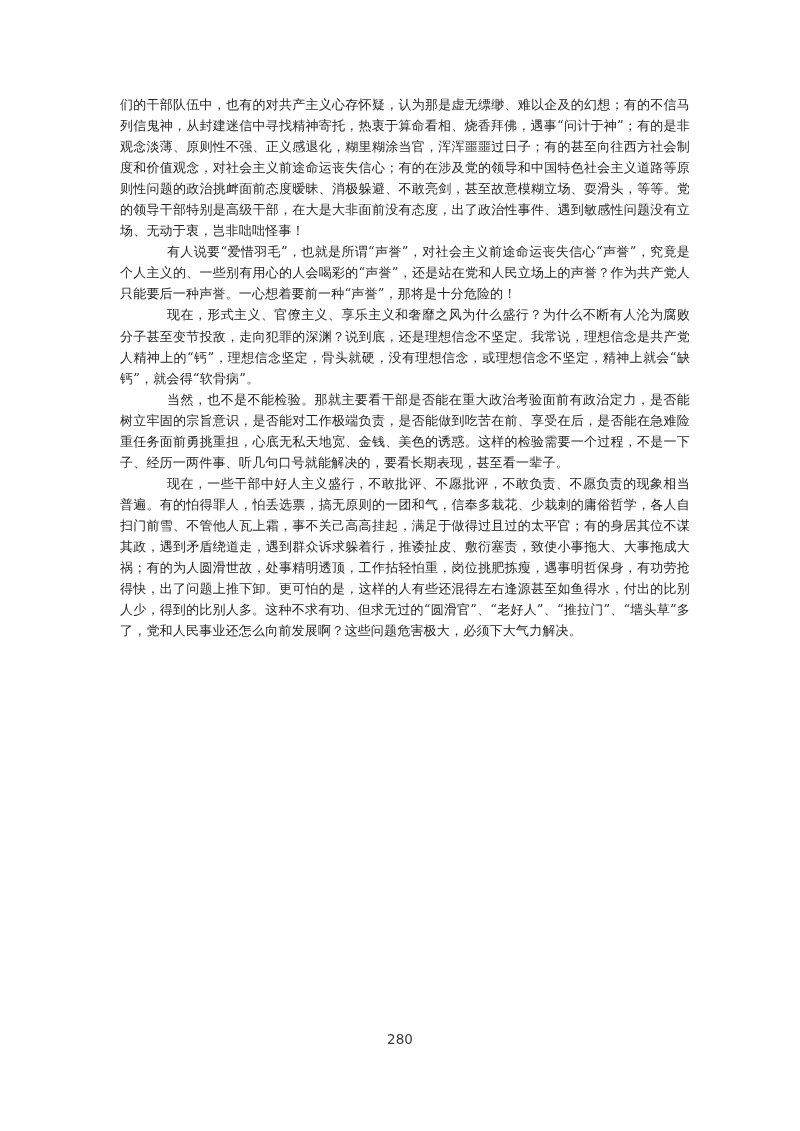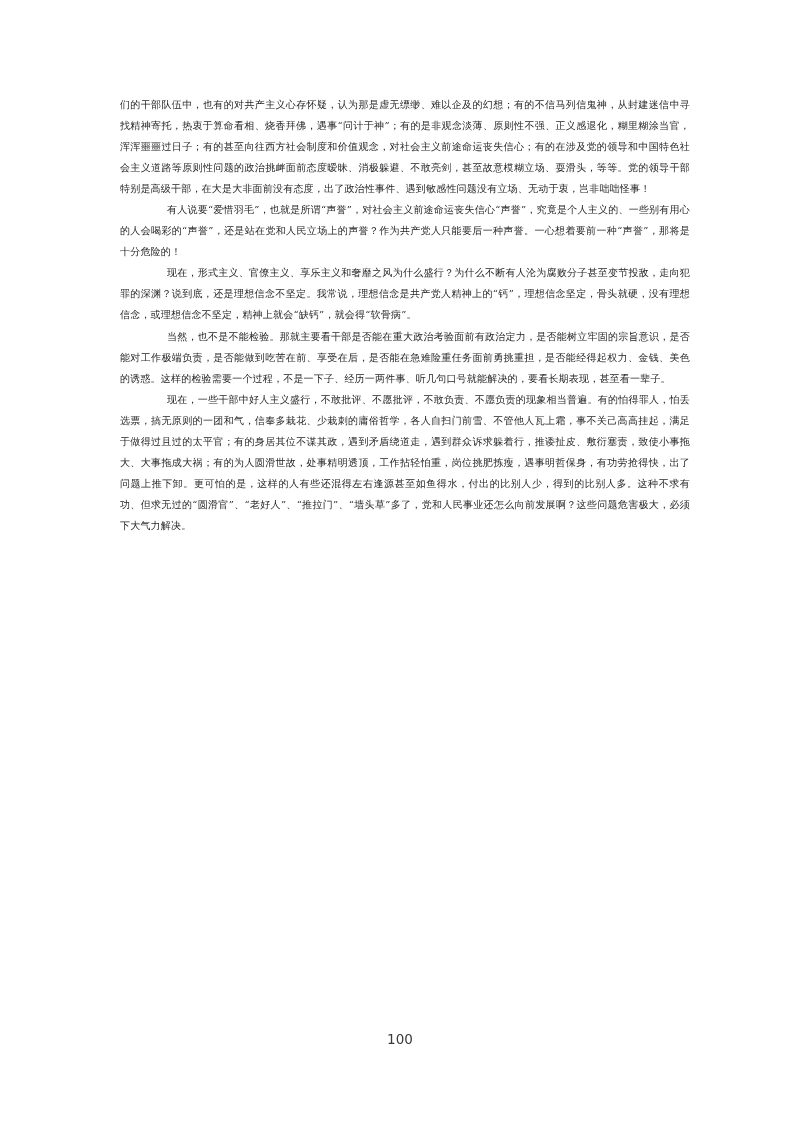--- a/index.html
+++ b/index.html
@@ -13,21 +13,21 @@
     height: 1131px;
     background: #ffffff;
     overflow: hidden;
     font-family: "DejaVu Serif", "Liberation Serif", serif;
   }
   .content {
     position: absolute;
     left: 120px;
     top: 94px;
     width: 570px;
-    font-size: 10px;
+    font-size: 13px;
     line-height: 21.05px;
     color: #262626;
     text-align: justify;
     text-justify: inter-ideograph;
     letter-spacing: 0.2px;
   }
   .content p {
     margin: 0;
     padding: 0;
   }
@@ -46,17 +46,17 @@
   }
 </style>
 </head>
 <body>
 
 <div class="page">
   <div class="content">
     <p>们的干部队伍中，也有的对共产主义心存怀疑，认为那是虚无缥缈、难以企及的幻想；有的不信马列信鬼神，从封建迷信中寻找精神寄托，热衷于算命看相、烧香拜佛，遇事“问计于神”；有的是非观念淡薄、原则性不强、正义感退化，糊里糊涂当官，浑浑噩噩过日子；有的甚至向往西方社会制度和价值观念，对社会主义前途命运丧失信心；有的在涉及党的领导和中国特色社会主义道路等原则性问题的政治挑衅面前态度暧昧、消极躲避、不敢亮剑，甚至故意模糊立场、耍滑头，等等。党的领导干部特别是高级干部，在大是大非面前没有态度，出了政治性事件、遇到敏感性问题没有立场、无动于衷，岂非咄咄怪事！</p>
     <p class="indent">有人说要“爱惜羽毛”，也就是所谓“声誉”，对社会主义前途命运丧失信心“声誉”，究竟是个人主义的、一些别有用心的人会喝彩的“声誉”，还是站在党和人民立场上的声誉？作为共产党人只能要后一种声誉。一心想着要前一种“声誉”，那将是十分危险的！</p>
     <p class="indent">现在，形式主义、官僚主义、享乐主义和奢靡之风为什么盛行？为什么不断有人沦为腐败分子甚至变节投敌，走向犯罪的深渊？说到底，还是理想信念不坚定。我常说，理想信念是共产党人精神上的“钙”，理想信念坚定，骨头就硬，没有理想信念，或理想信念不坚定，精神上就会“缺钙”，就会得“软骨病”。</p>
-    <p class="indent">当然，也不是不能检验。那就主要看干部是否能在重大政治考验面前有政治定力，是否能树立牢固的宗旨意识，是否能对工作极端负责，是否能做到吃苦在前、享受在后，是否能在急难险重任务面前勇挑重担，是否能经得起权力、金钱、美色的诱惑。这样的检验需要一个过程，不是一下子、经历一两件事、听几句口号就能解决的，要看长期表现，甚至看一辈子。</p>
+    <p class="indent">当然，也不是不能检验。那就主要看干部是否能在重大政治考验面前有政治定力，是否能树立牢固的宗旨意识，是否能对工作极端负责，是否能做到吃苦在前、享受在后，是否能在急难险重任务面前勇挑重担，心底无私天地宽、金钱、美色的诱惑。这样的检验需要一个过程，不是一下子、经历一两件事、听几句口号就能解决的，要看长期表现，甚至看一辈子。</p>
     <p class="indent">现在，一些干部中好人主义盛行，不敢批评、不愿批评，不敢负责、不愿负责的现象相当普遍。有的怕得罪人，怕丢选票，搞无原则的一团和气，信奉多栽花、少栽刺的庸俗哲学，各人自扫门前雪、不管他人瓦上霜，事不关己高高挂起，满足于做得过且过的太平官；有的身居其位不谋其政，遇到矛盾绕道走，遇到群众诉求躲着行，推诿扯皮、敷衍塞责，致使小事拖大、大事拖成大祸；有的为人圆滑世故，处事精明透顶，工作拈轻怕重，岗位挑肥拣瘦，遇事明哲保身，有功劳抢得快，出了问题上推下卸。更可怕的是，这样的人有些还混得左右逢源甚至如鱼得水，付出的比别人少，得到的比别人多。这种不求有功、但求无过的“圆滑官”、“老好人”、“推拉门”、“墙头草”多了，党和人民事业还怎么向前发展啊？这些问题危害极大，必须下大气力解决。</p>
   </div>
-  <div class="page-number">100</div>
+  <div class="page-number">280</div>
 </div>
 
 </body></html>

